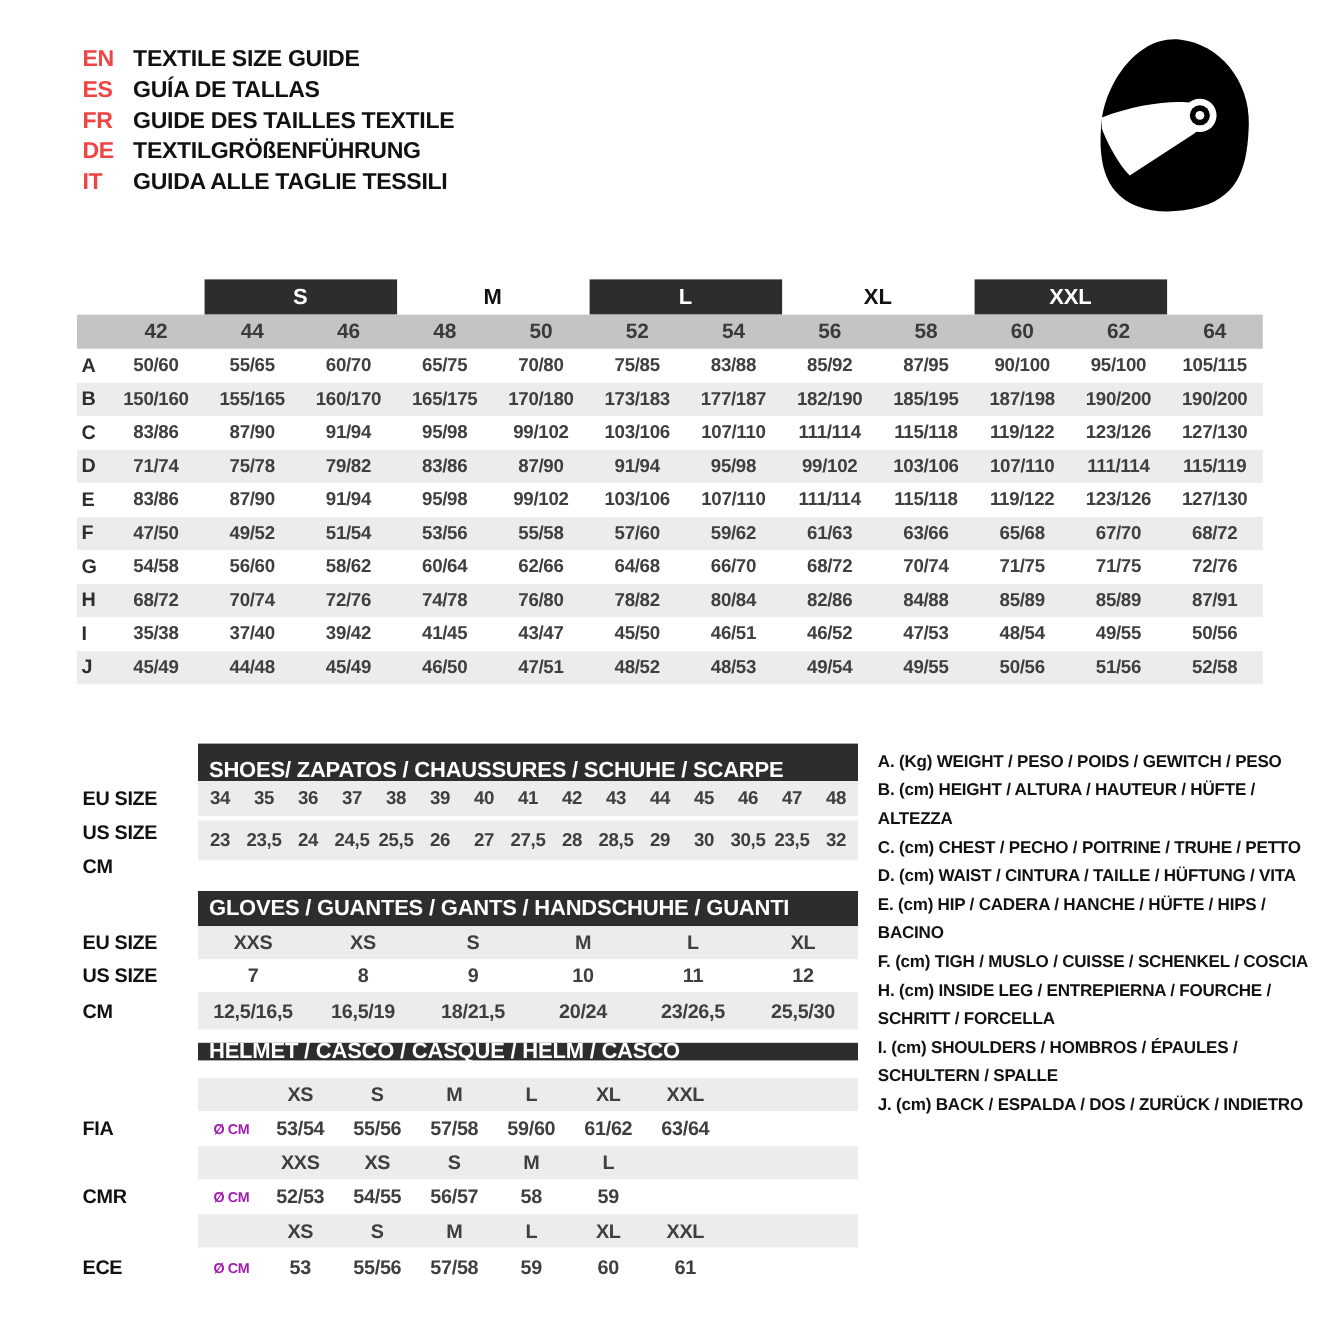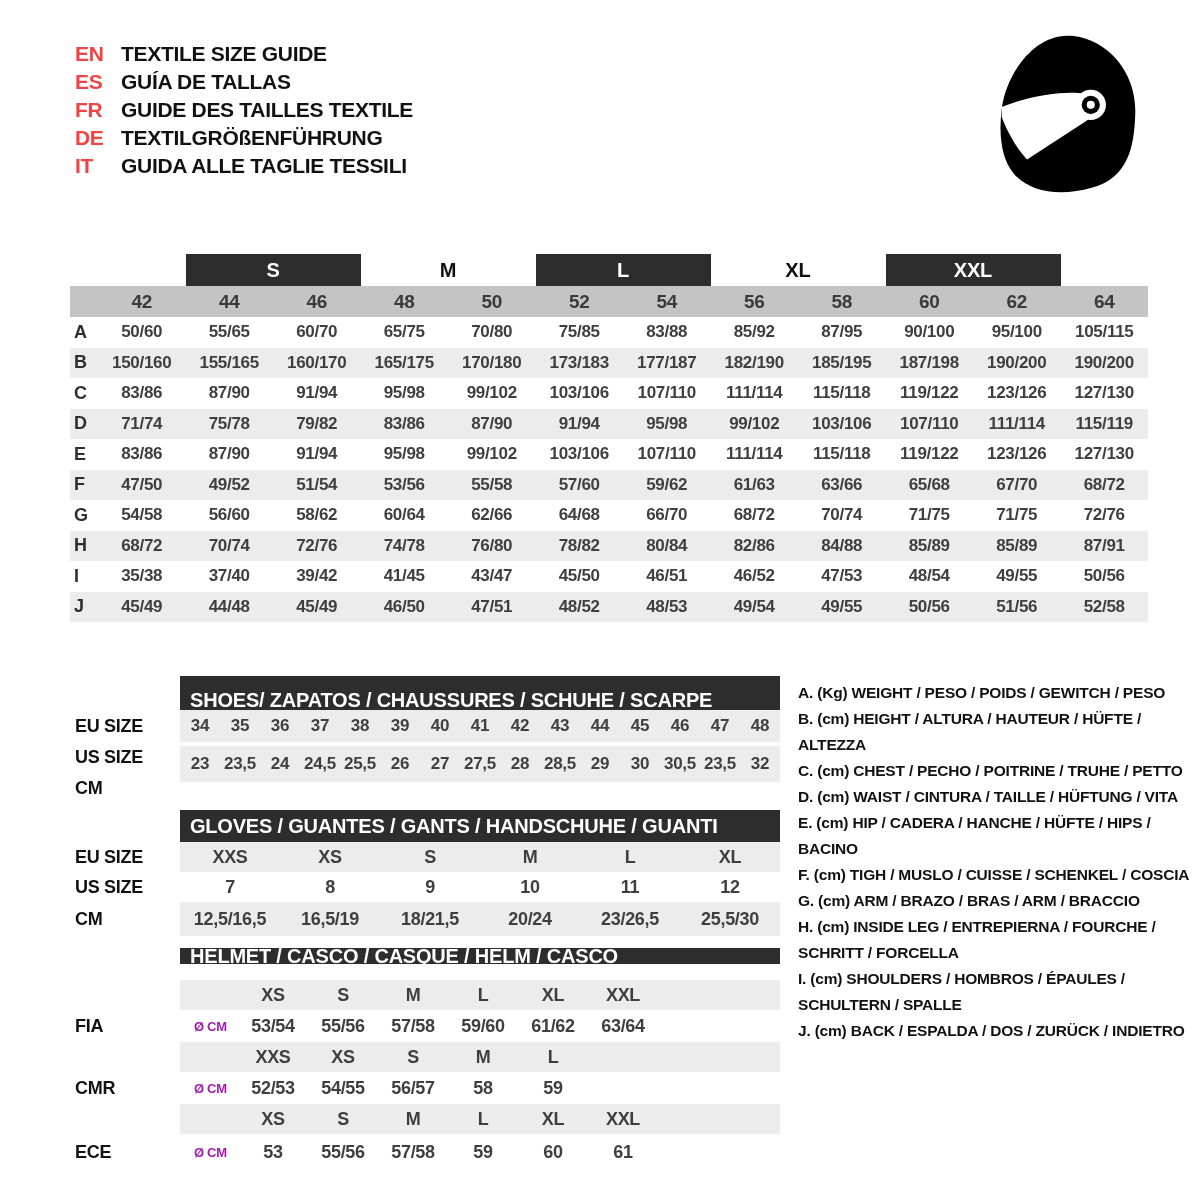--- a/index.html
+++ b/index.html
@@ -306,19 +306,18 @@
     </div>
 
   <div class="legend">
 
   <div class="legend-item">A. (Kg) WEIGHT / PESO / POIDS / GEWITCH / PESO</div>
       <div class="legend-item">B. (cm) HEIGHT / ALTURA / HAUTEUR / HÜFTE / ALTEZZA</div>
       <div class="legend-item">C. (cm) CHEST / PECHO / POITRINE / TRUHE / PETTO</div>
       <div class="legend-item">D. (cm) WAIST / CINTURA / TAILLE / HÜFTUNG / VITA</div>
       <div class="legend-item">E. (cm) HIP / CADERA / HANCHE / HÜFTE / HIPS / BACINO</div>
       <div class="legend-item">F. (cm) TIGH / MUSLO / CUISSE / SCHENKEL / COSCIA</div>
-      <div class="legend-item">G. (cm) ARM / BRAZO / BRAS / ARM / BRACCIO</div>
       <div class="legend-item">H. (cm) INSIDE LEG / ENTREPIERNA / FOURCHE / SCHRITT / FORCELLA</div>
       <div class="legend-item">I. (cm) SHOULDERS / HOMBROS / ÉPAULES / SCHULTERN / SPALLE</div>
       <div class="legend-item">J. (cm) BACK / ESPALDA / DOS / ZURÜCK / INDIETRO</div>
     </div>
 
 </div>
 
 </body></html>

